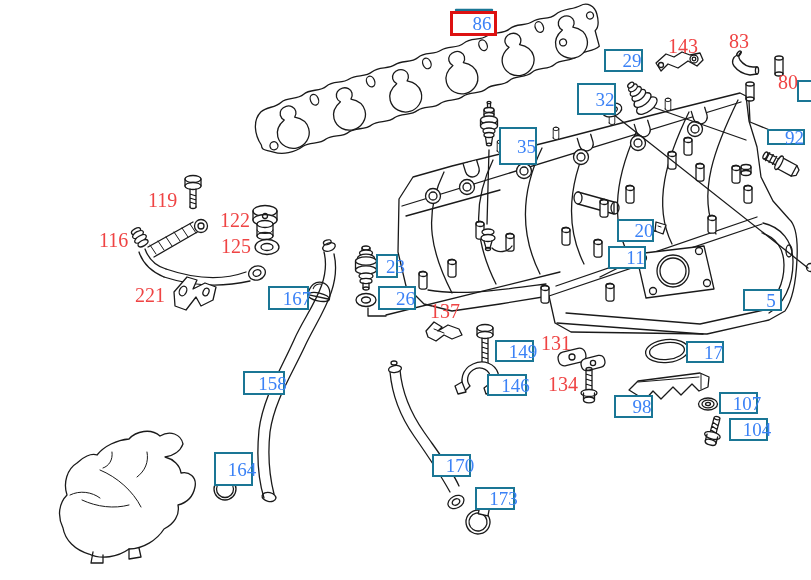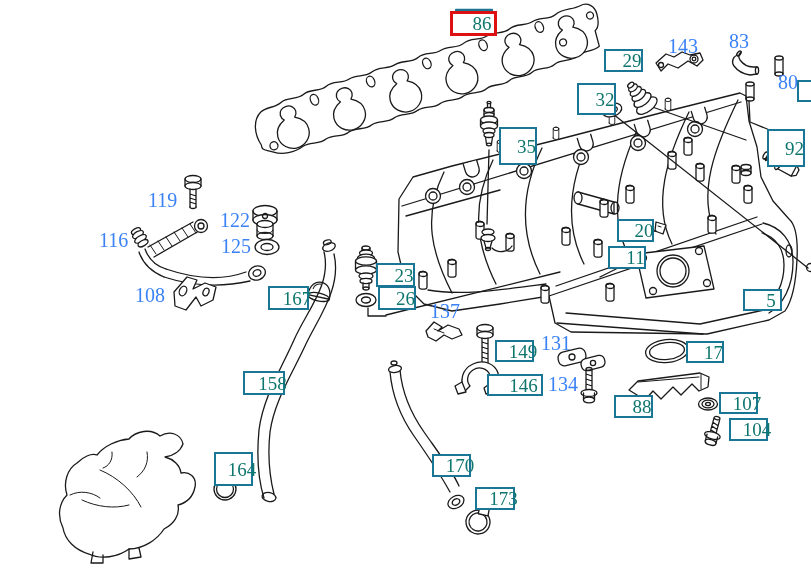--- a/index.html
+++ b/index.html
@@ -8,23 +8,23 @@
   html,body{margin:0;padding:0;background:var(--paper);}
   .stage{position:relative;width:811px;height:580px;background:var(--paper);overflow:hidden;
          font-family:"Liberation Serif",serif;}
   .stage svg{position:absolute;left:0;top:0;}
   svg *{stroke:var(--ink);stroke-width:1.3;fill:none;stroke-linecap:round;stroke-linejoin:round;}
   svg .fw{fill:var(--paper);}
   svg .thin{stroke-width:1;}
   svg .teal{stroke:var(--callout);stroke-width:2.4;}
   .co{position:absolute;display:flex;align-items:center;justify-content:center;
       box-sizing:border-box;background:var(--paper);border:2px solid var(--callout);
-      color:#0f766e;font:19px/1 "Liberation Serif",serif;cursor:pointer;padding-left:17px;}
+      color:#3b82f6;font:19px/1 "Liberation Serif",serif;cursor:pointer;padding-left:17px;}
   .co.hl{border:3px solid var(--highlight);}
-  .lbl{position:absolute;color:#3b82f6;font:20px/1 "Liberation Serif",serif;white-space:nowrap;}
+  .lbl{position:absolute;color:#ef4444;font:20px/1 "Liberation Serif",serif;white-space:nowrap;}
 </style>
 </head>
 <body>
 
 <div class="stage">
 
 <svg width="811" height="580" viewBox="0 0 811 580">
   <defs>
     <path id="port" class="fw" d="M0,-17 c4.5,0 8,3.2 8,7.2 0,2.2 -1,4.2 -2.6,5.6 6.6,3.2 10.6,8.6 10.6,14.6 0,9.4 -8.1,15.6 -16,15.6 -7.9,0 -16,-6.2 -16,-15.6 0,-6 4,-11.4 10.6,-14.6 -1.6,-1.4 -2.6,-3.4 -2.6,-5.6 0,-4 3.5,-7.2 8,-7.2 z"></path>
     <g id="stud">
@@ -381,42 +381,42 @@
     <path class="thin" d="M100,470 C117,477 133,491 141,507 M82,500 C97,507 114,509 129,505 M147,452 C149,462 145,471 137,477 M112,452 C113,460 109,466 103,468 M70,495 C80,490 92,492 100,498"></path>
     <path d="M93,552 L91,563 L103,563 L103,555 M129,549 L129,559 L141,557 L139,548"></path>
   </g>
 </svg>
 
   <div class="co hl" style="left:450px;top:11px;width:47px;height:25px">86</div>
   <div class="co" style="left:604px;top:49px;width:39px;height:23px">29</div>
   <div class="co" style="left:577px;top:83px;width:39px;height:32px">32</div>
   <div class="co" style="left:499px;top:127px;width:38px;height:38px">35</div>
   <div class="co" style="left:797px;top:80px;width:38px;height:22px">14</div>
-  <div class="co" style="left:767px;top:129px;width:38px;height:38px">92</div>
+  <div class="co" style="left:767px;top:129px;width:38px;height:16px">92</div>
   <div class="co" style="left:617px;top:219px;width:37px;height:23px">20</div>
   <div class="co" style="left:608px;top:246px;width:38px;height:23px">11</div>
   <div class="co" style="left:743px;top:289px;width:39px;height:22px">5</div>
-  <div class="co" style="left:376px;top:263px;width:39px;height:24px">23</div>
+  <div class="co" style="left:376px;top:254px;width:22px;height:24px">23</div>
   <div class="co" style="left:378px;top:286px;width:38px;height:24px">26</div>
   <div class="co" style="left:268px;top:286px;width:41px;height:24px">167</div>
   <div class="co" style="left:243px;top:371px;width:42px;height:24px">158</div>
   <div class="co" style="left:495px;top:340px;width:39px;height:22px">149</div>
-  <div class="co" style="left:487px;top:374px;width:56px;height:22px">146</div>
+  <div class="co" style="left:487px;top:374px;width:40px;height:22px">146</div>
   <div class="co" style="left:686px;top:341px;width:38px;height:22px">17</div>
-  <div class="co" style="left:614px;top:395px;width:39px;height:23px">88</div>
+  <div class="co" style="left:614px;top:395px;width:39px;height:23px">98</div>
   <div class="co" style="left:719px;top:392px;width:39px;height:22px">107</div>
   <div class="co" style="left:729px;top:418px;width:39px;height:23px">104</div>
   <div class="co" style="left:214px;top:452px;width:39px;height:34px">164</div>
   <div class="co" style="left:432px;top:454px;width:39px;height:23px">170</div>
   <div class="co" style="left:475px;top:487px;width:40px;height:23px">173</div>
 
   <div class="lbl" style="left:668px;top:36px">143</div>
   <div class="lbl" style="left:729px;top:31px">83</div>
   <div class="lbl" style="left:778px;top:72px">80</div>
   <div class="lbl" style="left:148px;top:190px">119</div>
   <div class="lbl" style="left:220px;top:210px">122</div>
   <div class="lbl" style="left:99px;top:230px">116</div>
   <div class="lbl" style="left:221px;top:236px">125</div>
-  <div class="lbl" style="left:135px;top:285px">108</div>
+  <div class="lbl" style="left:135px;top:285px">221</div>
   <div class="lbl" style="left:430px;top:301px">137</div>
   <div class="lbl" style="left:541px;top:333px">131</div>
   <div class="lbl" style="left:548px;top:374px">134</div>
 </div>
 
 </body></html>

